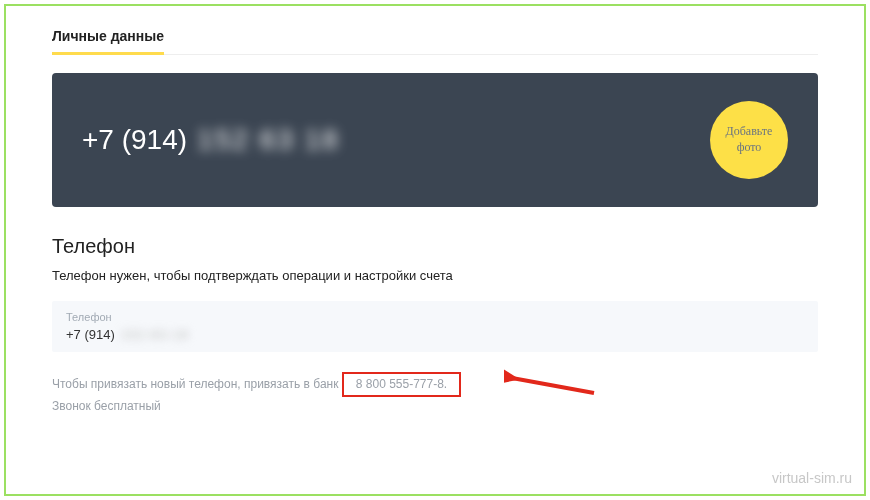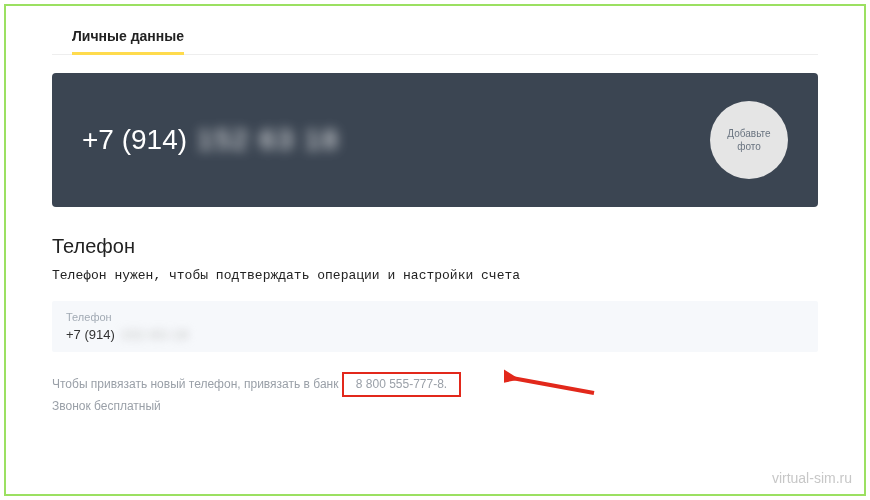--- a/index.html
+++ b/index.html
@@ -23,21 +23,20 @@
       border-bottom: 1px solid #eee;
       margin-bottom: 18px;
     }
     .tab {
       font-size: 14px;
       font-weight: 600;
       color: #999;
       padding-bottom: 10px;
       cursor: pointer;
       position: relative;
-      margin-left: 20px;
     }
     .tab.active { color: #222; }
     .tab.active::after {
       content: "";
       position: absolute;
       left: 0; right: 0;
       bottom: -1px;
       height: 3px;
       background: #ffdb4d;
     }
@@ -57,44 +56,44 @@
       align-items: baseline;
       gap: 10px;
     }
     .blurred {
       filter: blur(6px);
       color: #fff;
       letter-spacing: 2px;
       user-select: none;
     }
     .avatar {
-      background: #e5e5e5;
+      background: #fde047;
       width: 78px;
       height: 78px;
       border-radius: 50%;
       display: flex;
       align-items: center;
       justify-content: center;
       text-align: center;
-      font-size: 10px;
+      font-size: 12px;
       color: #6a7480;
       line-height: 1.3;
       cursor: pointer;
+      font-family: Liberation Serif, serif;
     }
     .section-title {
       font-size: 20px;
       font-weight: 400;
       color: #222;
       margin-bottom: 10px;
     }
     .section-desc {
       font-size: 13px;
       color: #222;
       margin-bottom: 18px;
-      font-family: Liberation Mono, monospace;
     }
     .field-box {
       background: #f6f8fb;
       border-radius: 2px;
       padding: 10px 14px;
       margin-bottom: 20px;
     }
     .field-label {
       font-size: 11px;
       color: #a2aab4;

